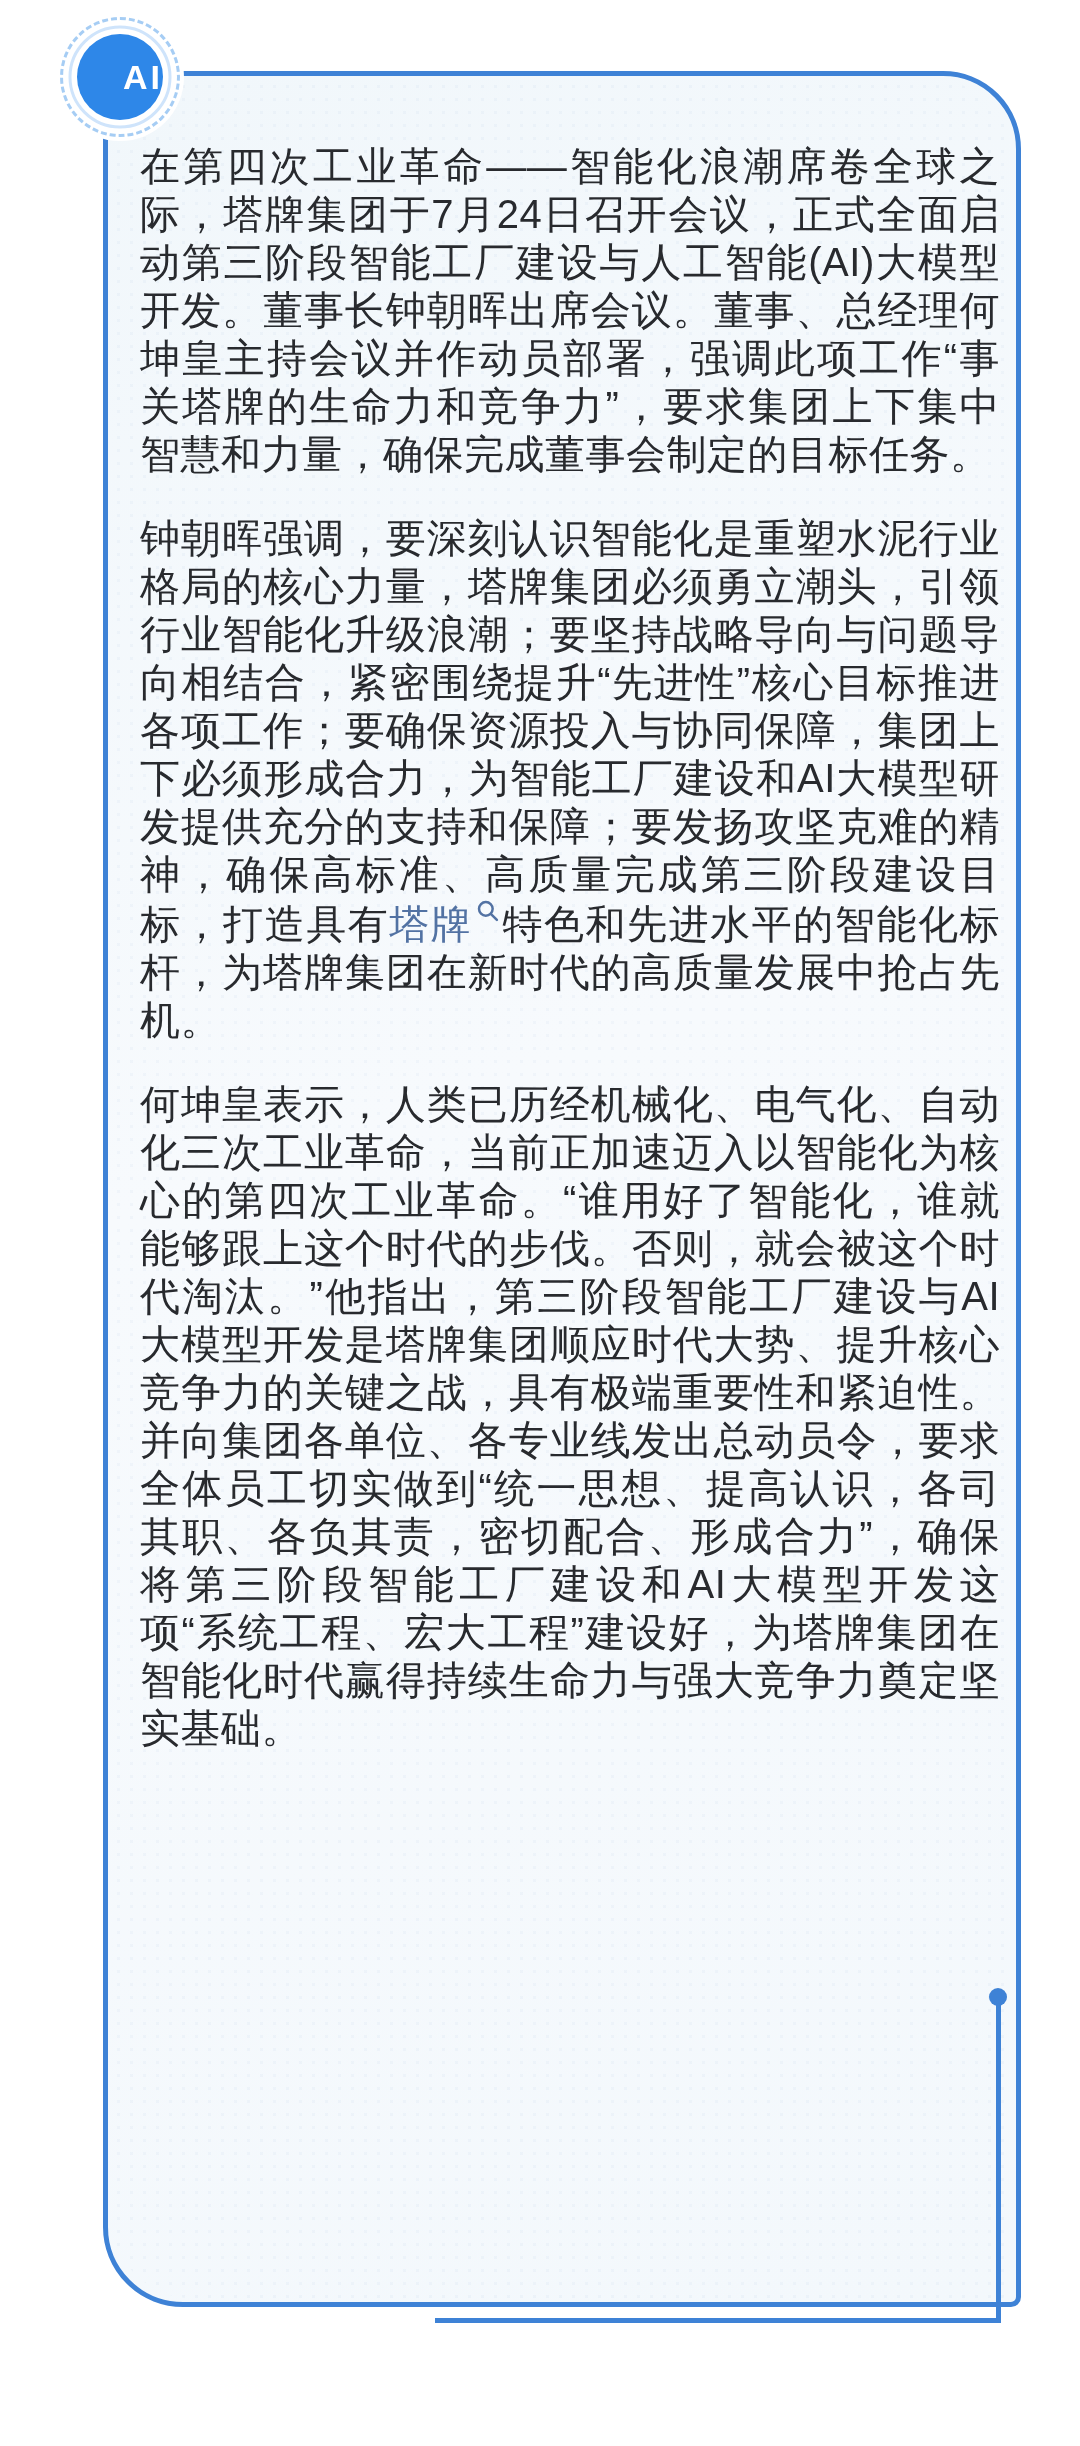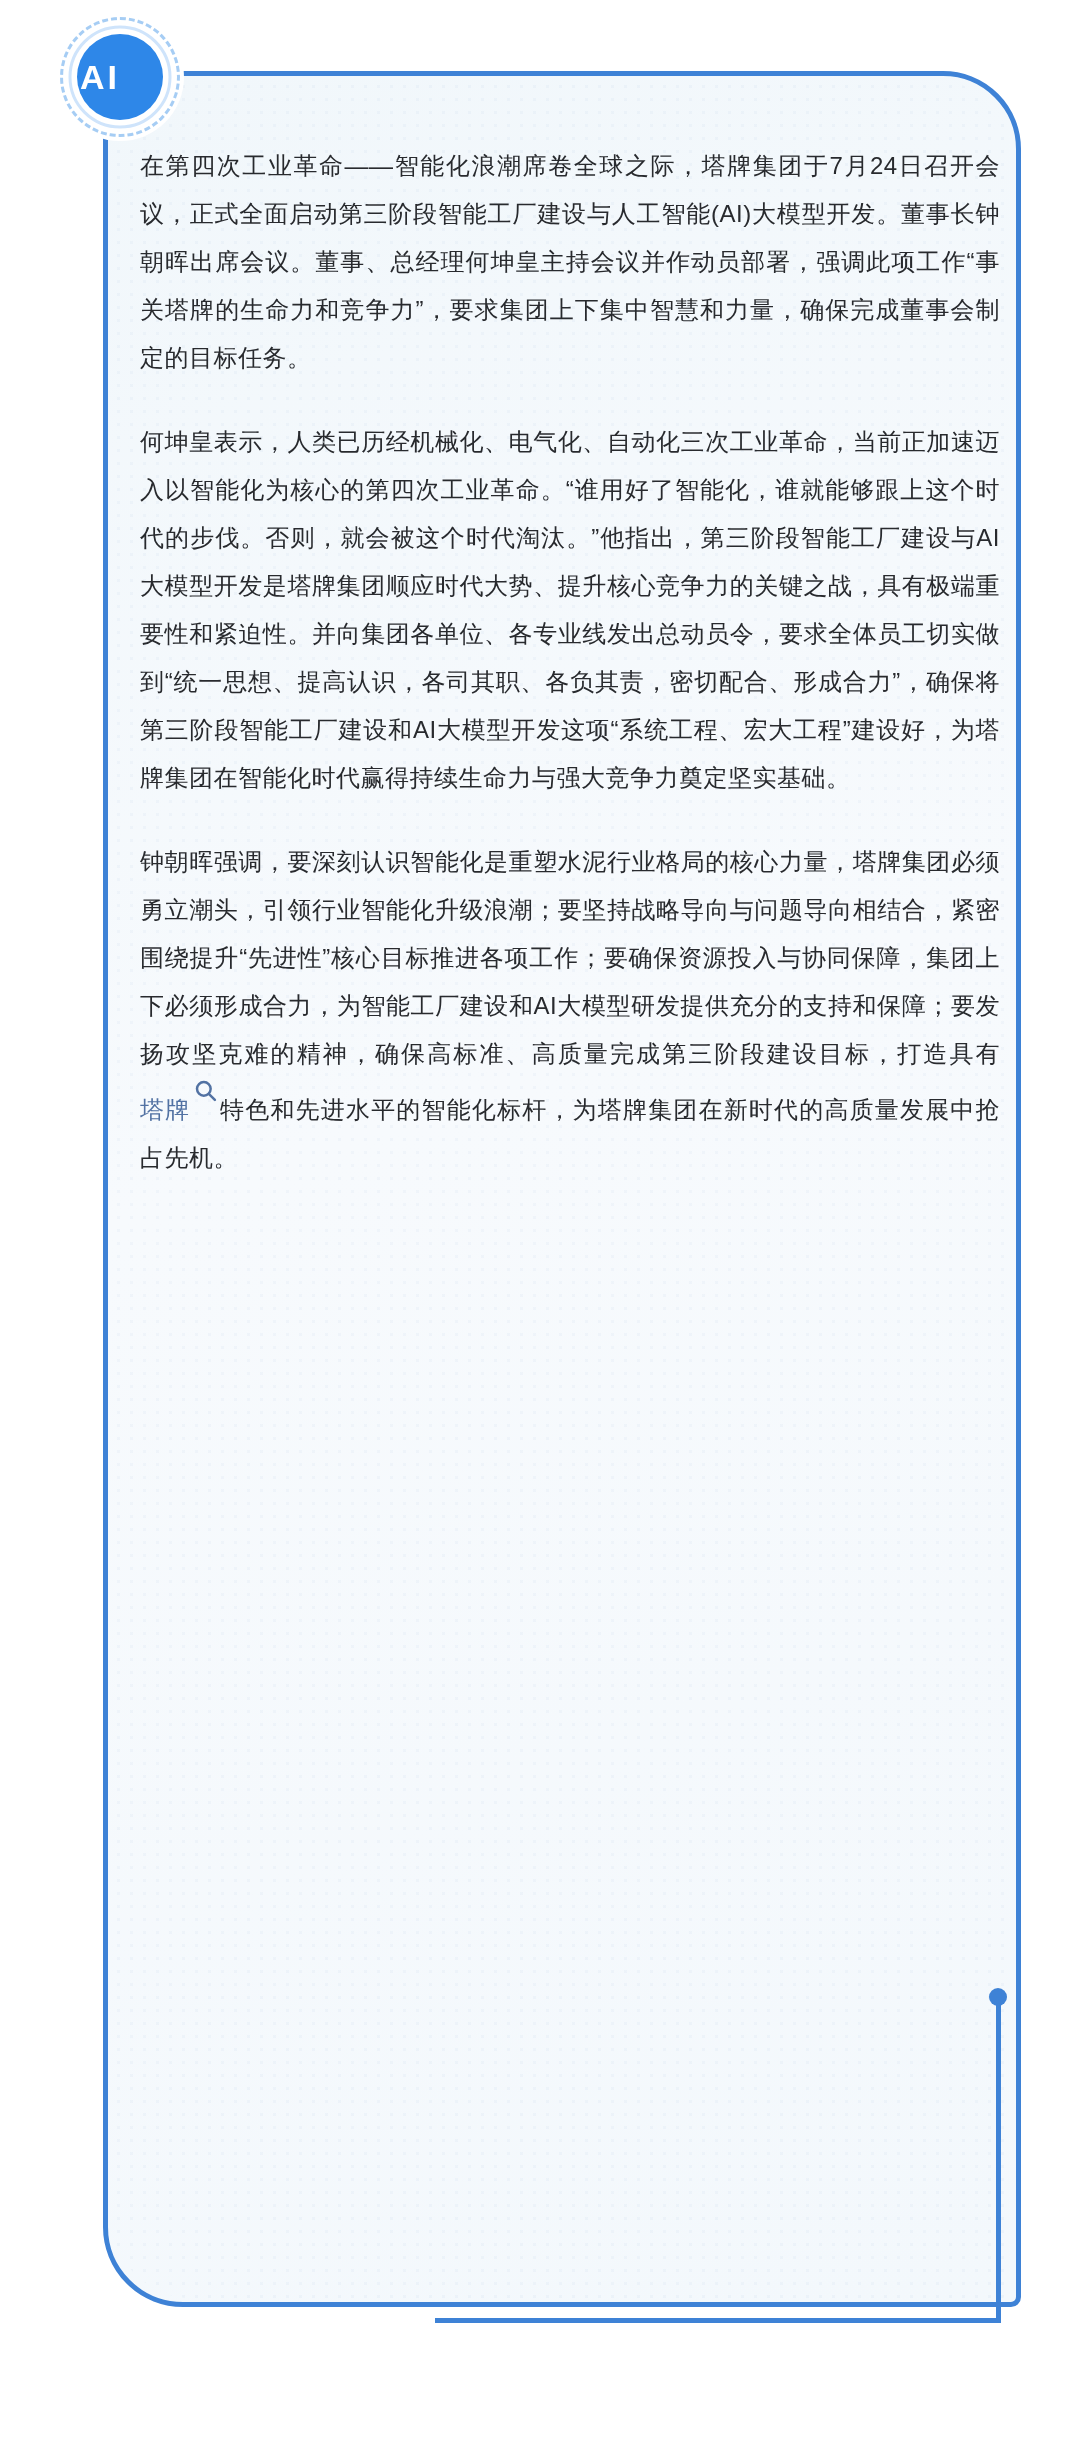--- a/index.html
+++ b/index.html
@@ -24,21 +24,21 @@
     background:linear-gradient(160deg,#f1f7fb 0%,#f7fafd 45%,#f3f8fc 100%);
   }
   .bubble::before{
     content:"";position:absolute;inset:4px;border-radius:inherit;
     background-image:radial-gradient(rgba(140,170,205,0.16) 1.5px,transparent 1.6px);
     background-size:13px 13px;opacity:.45;pointer-events:none;
   }
   .bubble-text{
     position:absolute;inset:0;
     padding:66px 16px 40px 32px;
-    font-size:24px;line-height:48px;letter-spacing:.5px;
+    font-size:40px;line-height:48px;letter-spacing:.5px;
     color:var(--text);text-align:justify;
   }
   .bubble-text p{margin:0 0 36px 0;}
   .bubble-text p:last-child{margin-bottom:0;}
 
   .entity-link{color:var(--link-blue);cursor:pointer;white-space:nowrap;}
   .search-icon{
     width:26px;height:26px;vertical-align:14px;margin-left:3px;
     color:var(--link-blue);
   }
@@ -49,21 +49,21 @@
     border-radius:50%;background:#ffffff;
   }
   .avatar .ring-outer,.avatar .ring-inner,.avatar .core{
     position:absolute;left:50%;top:50%;transform:translate(-50%,-50%);
     border-radius:50%;
   }
   .avatar .ring-outer{width:120px;height:120px;border:3px dashed #a6cdf4;}
   .avatar .ring-inner{width:103px;height:103px;border:3px solid #cfe4fb;}
   .avatar .core{
     width:86px;height:86px;background:var(--avatar-blue);
-    display:flex;align-items:center;justify-content:flex-start;
+    display:flex;align-items:center;justify-content:flex-end;
   }
   .avatar .core span{
     color:#ffffff;font-weight:bold;font-size:34px;letter-spacing:3px;
     padding-left:3px;
   }
 
   
   .handle-dot{
     position:absolute;left:989px;top:1988px;width:18px;height:18px;
     border-radius:50%;background:var(--accent-blue);
@@ -76,25 +76,25 @@
     position:absolute;left:435px;top:2318px;width:566px;height:5px;
     background:var(--accent-blue);
   }
 </style>
 </head>
 <body>
 
 <div class="bubble">
   <div class="bubble-text">
     <p>在第四次工业革命——智能化浪潮席卷全球之际，塔牌集团于7月24日召开会议，正式全面启动第三阶段智能工厂建设与人工智能(AI)大模型开发。董事长钟朝晖出席会议。董事、总经理何坤皇主持会议并作动员部署，强调此项工作“事关塔牌的生命力和竞争力”，要求集团上下集中智慧和力量，确保完成董事会制定的目标任务。</p>
-    <p>何坤皇表示，人类已历经机械化、电气化、自动化三次工业革命，当前正加速迈入以智能化为核心的第四次工业革命。“谁用好了智能化，谁就能够跟上这个时代的步伐。否则，就会被这个时代淘汰。”他指出，第三阶段智能工厂建设与AI大模型开发是塔牌集团顺应时代大势、提升核心竞争力的关键之战，具有极端重要性和紧迫性。并向集团各单位、各专业线发出总动员令，要求全体员工切实做到“统一思想、提高认识，各司其职、各负其责，密切配合、形成合力”，确保将第三阶段智能工厂建设和AI大模型开发这项“系统工程、宏大工程”建设好，为塔牌集团在智能化时代赢得持续生命力与强大竞争力奠定坚实基础。</p>
     <p><span>钟朝晖强调，要深刻认识智能化是重塑水泥行业格局的核心力量，塔牌集团必须勇立潮头，引领行业智能化升级浪潮；要坚持战略导向与问题导向相结合，紧密围绕提升“先进性”核心目标推进各项工作；要确保资源投入与协同保障，集团上下必须形成合力，为智能工厂建设和AI大模型研发提供充分的支持和保障；要发扬攻坚克难的精神，确保高标准、高质量完成第三阶段建设目标，打造具有</span><span class="entity-link"><span>塔牌</span><svg class="search-icon" viewBox="0 0 24 24" aria-hidden="true">
             <circle cx="10" cy="10" r="6.3" fill="none" stroke="currentColor" stroke-width="2.3"></circle>
             <line x1="14.8" y1="14.8" x2="20.2" y2="20.2" stroke="currentColor" stroke-width="2.3" stroke-linecap="round"></line>
           </svg></span><span>特色和先进水平的智能化标杆，为塔牌集团在新时代的高质量发展中抢占先机。</span></p>
+    <p>何坤皇表示，人类已历经机械化、电气化、自动化三次工业革命，当前正加速迈入以智能化为核心的第四次工业革命。“谁用好了智能化，谁就能够跟上这个时代的步伐。否则，就会被这个时代淘汰。”他指出，第三阶段智能工厂建设与AI大模型开发是塔牌集团顺应时代大势、提升核心竞争力的关键之战，具有极端重要性和紧迫性。并向集团各单位、各专业线发出总动员令，要求全体员工切实做到“统一思想、提高认识，各司其职、各负其责，密切配合、形成合力”，确保将第三阶段智能工厂建设和AI大模型开发这项“系统工程、宏大工程”建设好，为塔牌集团在智能化时代赢得持续生命力与强大竞争力奠定坚实基础。</p>
   </div>
 </div>
 
 <div class="handle-vline"></div>
 <div class="handle-hline"></div>
 <div class="handle-dot"></div>
 
 <div class="avatar">
   <div class="ring-outer"></div>
   <div class="ring-inner"></div>

